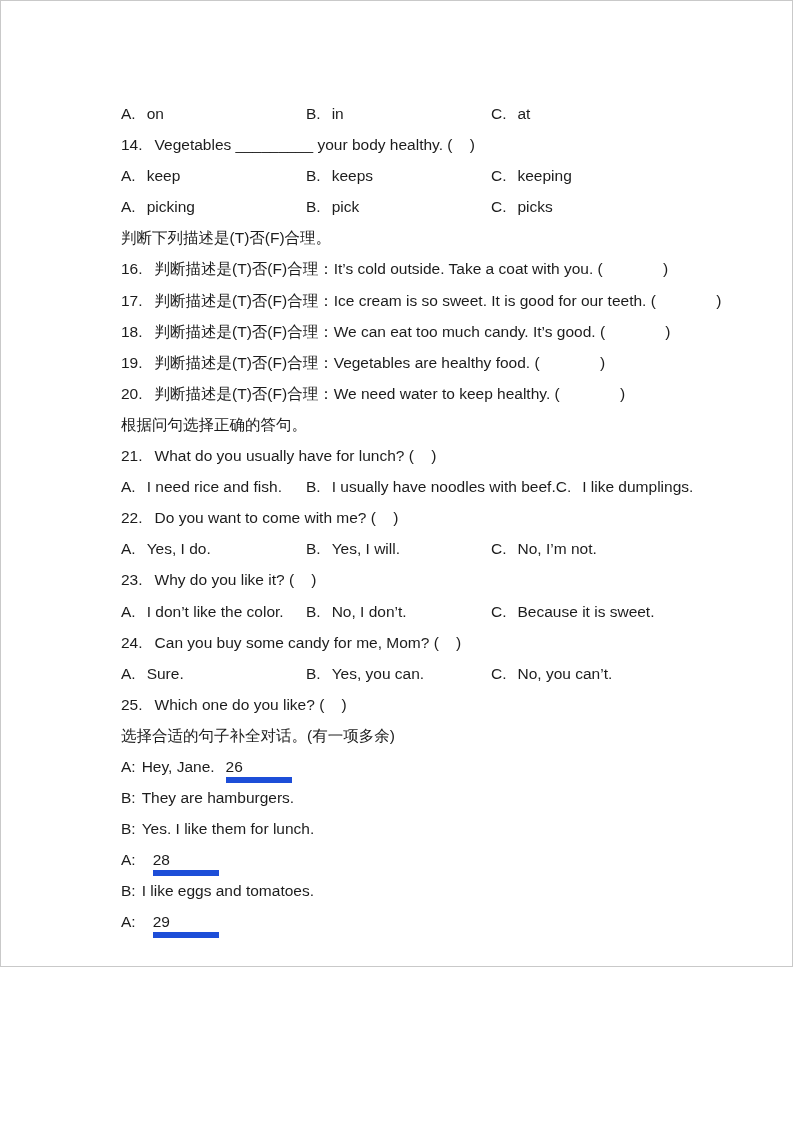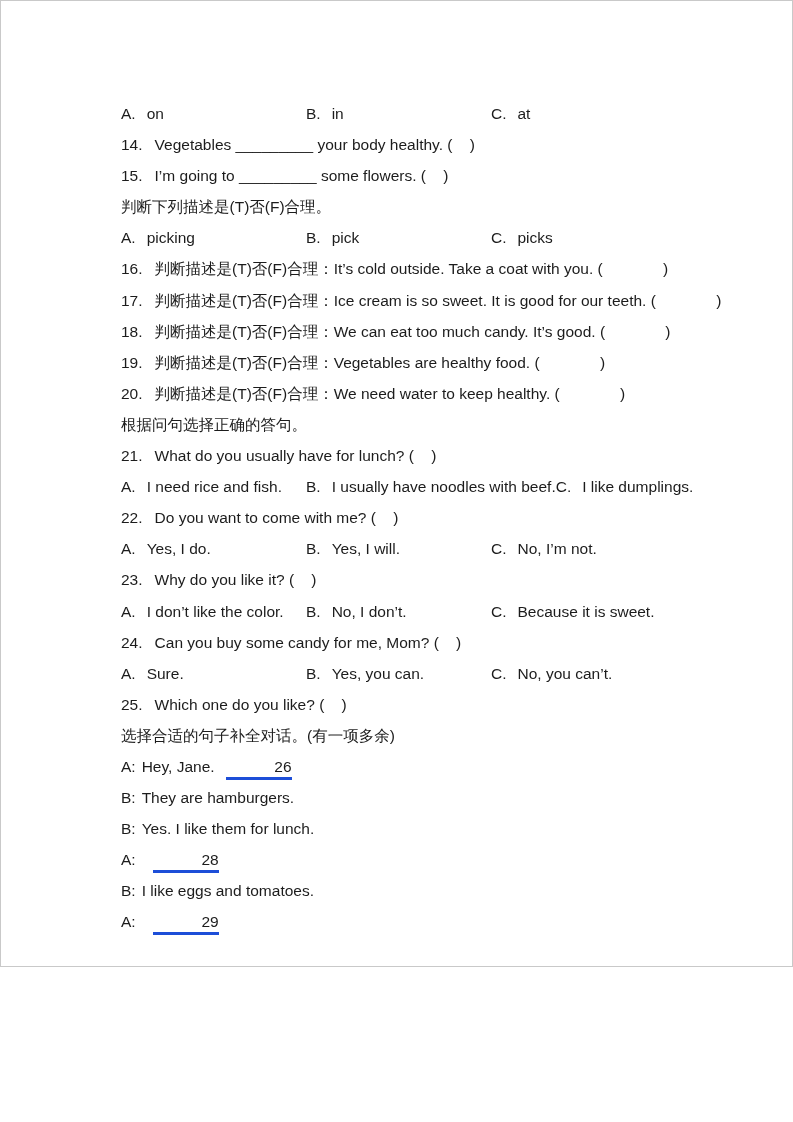--- a/index.html
+++ b/index.html
@@ -33,45 +33,45 @@
   }
   .opt:last-child { min-width: 0; }
   .opt .opt-label { margin-right: 11px; }
   .opts-21 .opt-b { min-width: 235px; }
   .q-num { margin-right: 12px; }
   .q-text, .sec-text, .d-text, .opt-text { white-space: pre; }
   .spk { margin-right: 6px; }
   .blank {
     display: inline-block;
     min-width: 66px;
-    text-align: right;
-    border-bottom: 3px solid #1d4ed8;
+    text-align: left;
+    border-bottom: 6px solid #1d4ed8;
     margin-left: 11px;
     line-height: 20px;
   }
   .footer {
     position: absolute;
     top: 1082px;
     left: 0;
     width: 100%;
     text-align: center;
     font-size: 12px;
     letter-spacing: 0.5px;
   }
 </style>
 </head>
 <body>
 
 <div class="page">
   <div class="content">
       <div class="line"><span class="opt opt-a"><span class="opt-label">A.</span><span class="opt-text">on</span></span><span class="opt opt-b"><span class="opt-label">B.</span><span class="opt-text">in</span></span><span class="opt opt-c"><span class="opt-label">C.</span><span class="opt-text">at</span></span></div>
       <div class="line"><span class="q-num">14.</span><span class="q-text">Vegetables _________ your body healthy. (    )</span></div>
-      <div class="line"><span class="q-num">15.</span><span class="q-text">I’m going to _________ some flowers. (    )</span></div>
+      <div class="line"><span class="opt opt-a"><span class="opt-label">A.</span><span class="opt-text">keep</span></span><span class="opt opt-b"><span class="opt-label">B.</span><span class="opt-text">keeps</span></span><span class="opt opt-c"><span class="opt-label">C.</span><span class="opt-text">keeping</span></span></div>
+      <div class="line"><span class="opt opt-a"><span class="opt-label">A.</span><span class="opt-text">picking</span></span><span class="opt opt-b"><span class="opt-label">B.</span><span class="opt-text">pick</span></span><span class="opt opt-c"><span class="opt-label">C.</span><span class="opt-text">picks</span></span></div>
       <div class="line"><span class="sec-text">判断下列描述是(T)否(F)合理。</span></div>
-      <div class="line"><span class="opt opt-a"><span class="opt-label">A.</span><span class="opt-text">picking</span></span><span class="opt opt-b"><span class="opt-label">B.</span><span class="opt-text">pick</span></span><span class="opt opt-c"><span class="opt-label">C.</span><span class="opt-text">picks</span></span></div>
       <div class="line"><span class="q-num">16.</span><span class="q-text">判断描述是(T)否(F)合理：It’s cold outside. Take a coat with you. (              )</span></div>
       <div class="line"><span class="q-num">17.</span><span class="q-text">判断描述是(T)否(F)合理：Ice cream is so sweet. It is good for our teeth. (              )</span></div>
       <div class="line"><span class="q-num">18.</span><span class="q-text">判断描述是(T)否(F)合理：We can eat too much candy. It’s good. (              )</span></div>
       <div class="line"><span class="q-num">19.</span><span class="q-text">判断描述是(T)否(F)合理：Vegetables are healthy food. (              )</span></div>
       <div class="line"><span class="q-num">20.</span><span class="q-text">判断描述是(T)否(F)合理：We need water to keep healthy. (              )</span></div>
       <div class="line"><span class="sec-text">根据问句选择正确的答句。</span></div>
       <div class="line"><span class="q-num">21.</span><span class="q-text">What do you usually have for lunch? (    )</span></div>
       <div class="line opts-21"><span class="opt opt-a"><span class="opt-label">A.</span><span class="opt-text">I need rice and fish.</span></span><span class="opt opt-b"><span class="opt-label">B.</span><span class="opt-text">I usually have noodles with beef.</span></span><span class="opt opt-c"><span class="opt-label">C.</span><span class="opt-text">I like dumplings.</span></span></div>
       <div class="line"><span class="q-num">22.</span><span class="q-text">Do you want to come with me? (    )</span></div>
       <div class="line"><span class="opt opt-a"><span class="opt-label">A.</span><span class="opt-text">Yes, I do.</span></span><span class="opt opt-b"><span class="opt-label">B.</span><span class="opt-text">Yes, I will.</span></span><span class="opt opt-c"><span class="opt-label">C.</span><span class="opt-text">No, I’m not.</span></span></div>

